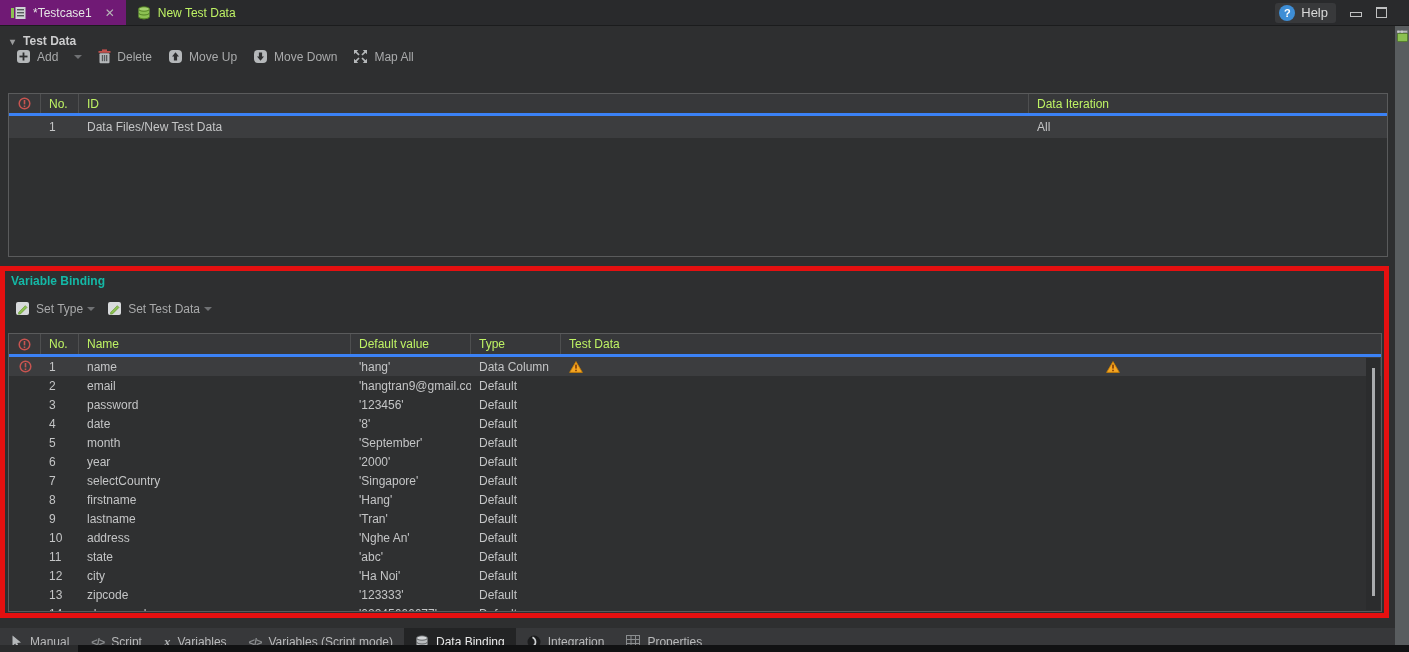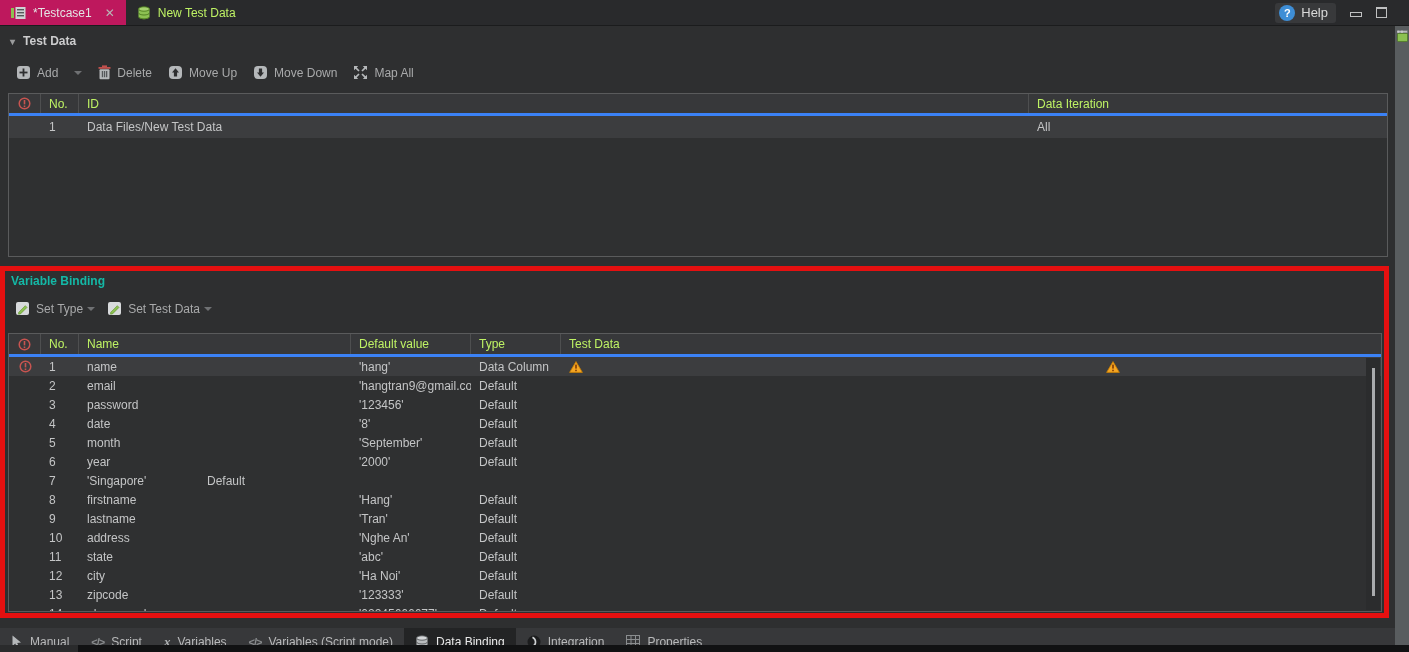--- a/index.html
+++ b/index.html
@@ -13,41 +13,41 @@
   }
   svg { display:block; }
 
   
   .topbar {
     position:absolute; top:0; left:0; width:1409px; height:26px;
     background:#292a2c; display:flex; align-items:stretch;
     border-bottom:1px solid #1b1c1d;
   }
   .top-tab { display:flex; align-items:center; gap:7px; padding:0 11px; color:#bef264; cursor:default; }
-  .top-tab.active { background:#be185d; color:#e4e4e4; }
+  .top-tab.active { background:#701a75; color:#e4e4e4; }
   .tab-close { margin-left:6px; color:#b8b8b8; font-size:12px; line-height:1; }
   .top-right { margin-left:auto; display:flex; align-items:center; gap:14px; padding-right:22px; }
   .help-btn { display:flex; align-items:center; gap:6px; background:#38393b; border-radius:3px; padding:2px 8px 2px 4px; color:#dadada; font-size:13px; }
   .help-ic { width:16px; height:16px; border-radius:50%; background:#3e8ed6; color:#fff; font-weight:bold; font-size:11px; display:flex; align-items:center; justify-content:center; }
   .win-min { width:12px; height:5px; border:1px solid #bfc0c1; margin-top:3px; }
   .win-max { width:11px; height:11px; border:1px solid #bfc0c1; border-top-width:2px; }
 
   
   .right-strip { position:absolute; top:26px; right:0; width:14px; height:619px; background:#595d5f; }
   .strip-icon { margin:4px auto 0 auto; width:11px; }
   .strip-dots { position:absolute; top:1px; left:2px; color:#c9cacb; font-size:8px; letter-spacing:1px; }
 
   
   .sec-title { font-weight:bold; color:#cdcdce; display:flex; align-items:center; gap:8px; }
   .tri { color:#9a9b9c; font-size:10px; }
   .tbtn { display:flex; align-items:center; gap:6px; color:#a9aaab; cursor:default; }
   .chev { width:0; height:0; border-left:4px solid transparent; border-right:4px solid transparent; border-top:4px solid #6f7173; }
 
   .td-title { position:absolute; top:34px; left:10px; }
-  .td-toolbar { position:absolute; top:65px; left:16px; display:flex; align-items:center; gap:16px;text-align:right; }
+  .td-toolbar { position:absolute; top:49px; left:16px; display:flex; align-items:center; gap:16px;text-align:right; }
 
   
   .tbl { position:absolute; border:1px solid #5a5b5c; background:#2f3031; overflow:hidden; }
   .thead { display:flex; background:#37383a; border-bottom:3px solid #3b82f6; color:#bef264; }
   .th { display:flex; align-items:center; padding:0 8px; border-right:1px solid #4e4f50; white-space:nowrap; overflow:hidden; }
   .th:last-child { border-right:none; }
   .trow { display:flex; align-items:stretch; background:transparent; }
   .trow.sel { background:#3c3d3f; }
   .c { display:flex; align-items:center; padding:0 8px; white-space:nowrap; overflow:hidden; color:#c4c5c6; }
   .c-center { justify-content:center; padding:0; }
@@ -386,20 +386,21 @@
     <div class="c c-value">
       
     </div>
   </div>
 
   <div class="trow">
     <div class="c c-warn c-center">
       
     </div>
     <div class="c c-no">7</div>
+    <div class="c c-name">selectCountry</div>
     <div class="c c-def">'Singapore'</div>
     <div class="c c-type">Default</div>
     <div class="c c-testdata">
       
     </div>
     <div class="c c-value">
       
     </div>
   </div>
 

